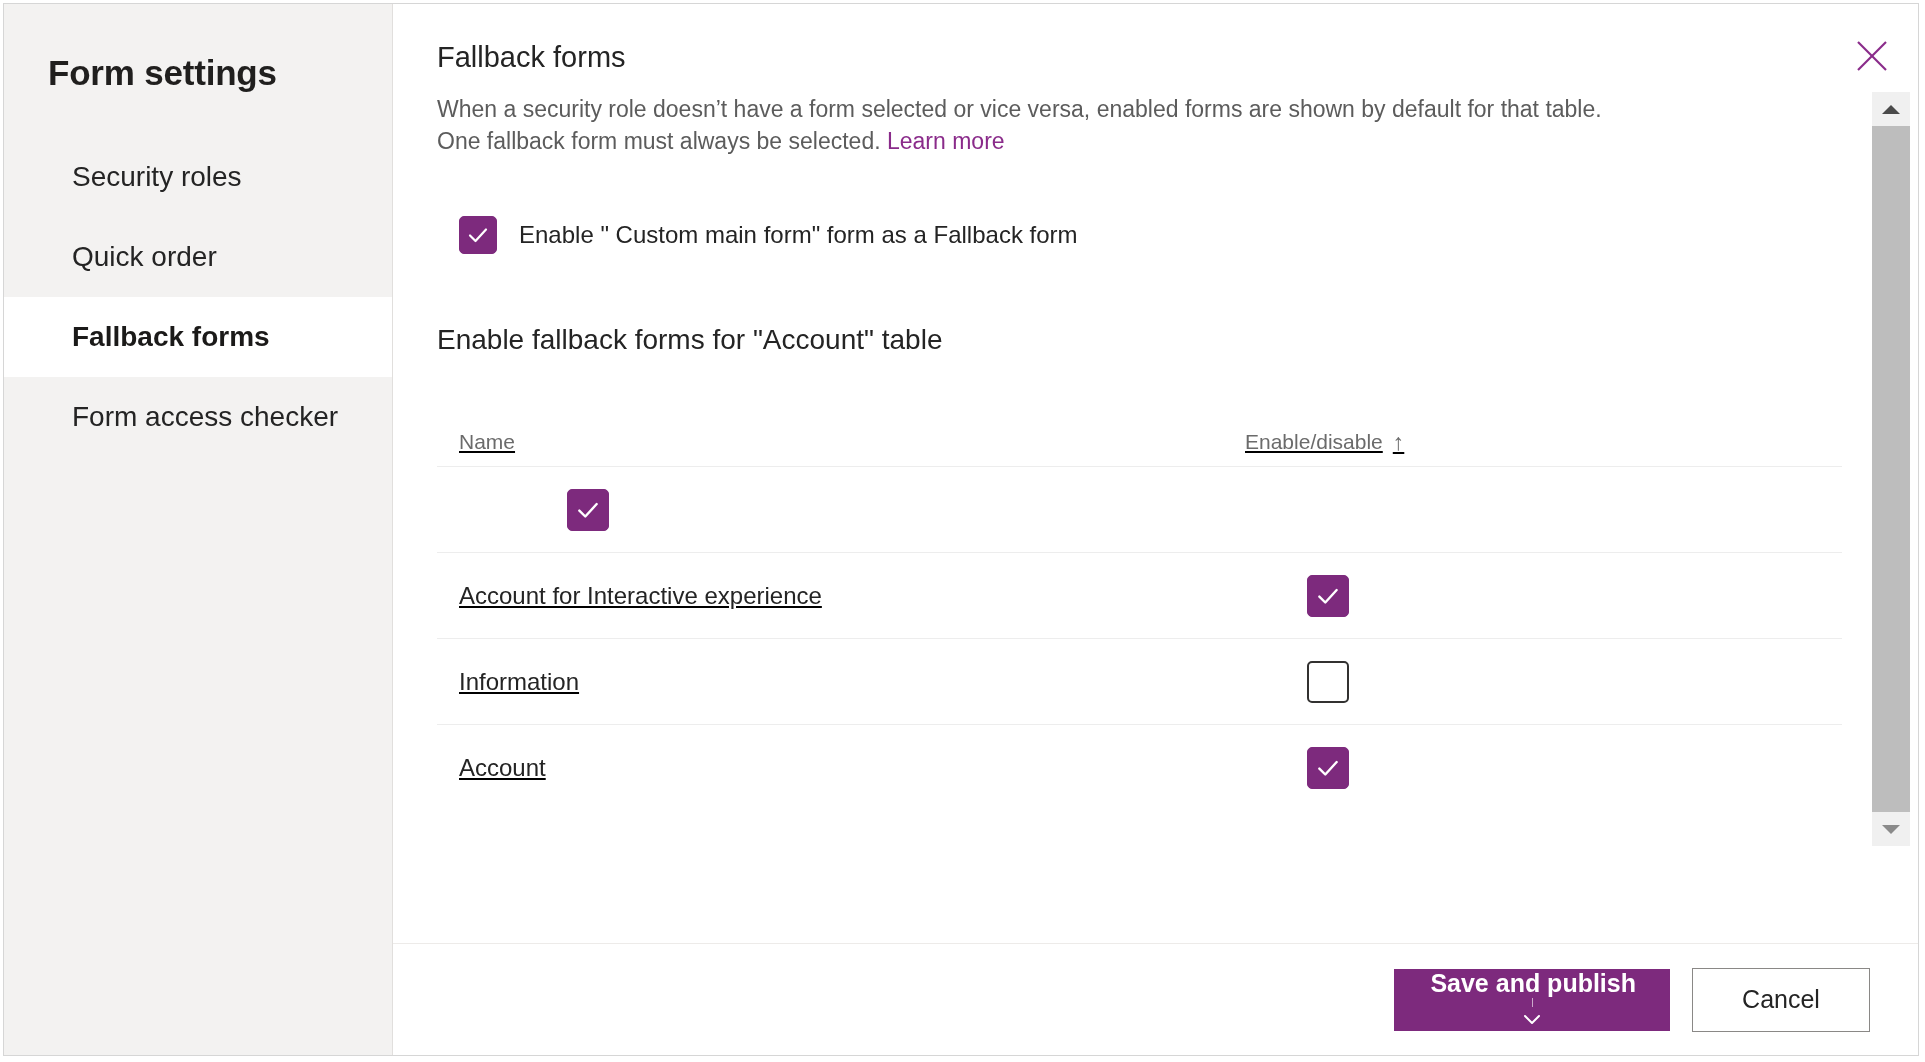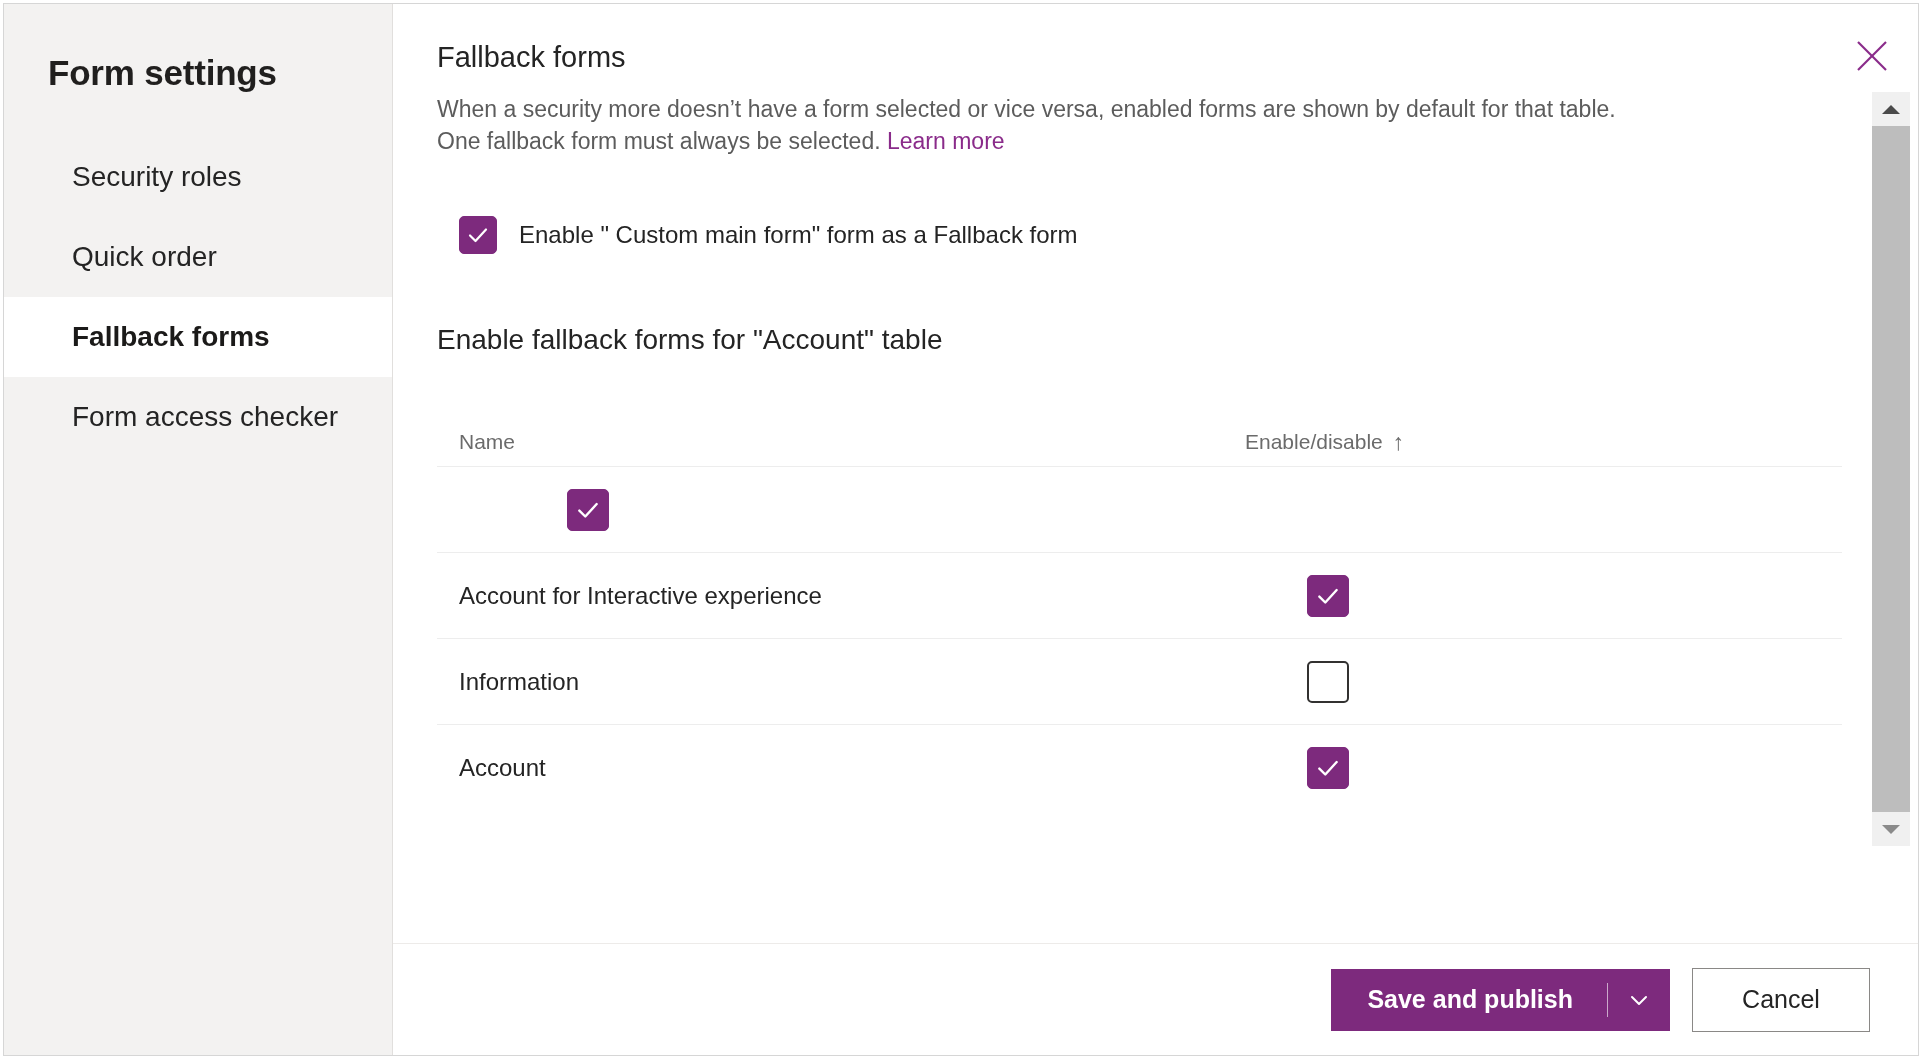--- a/index.html
+++ b/index.html
@@ -171,20 +171,21 @@
     color: #242424;
     font-weight: 400;
     margin: 70px 0 0 0;
     letter-spacing: 0px;
   }
 
   
   .table {
     margin-top: 62px;
     margin-right: 16px;
+    text-decoration: underline;
   }
   .thead {
     display: flex;
     align-items: center;
     height: 48px;
     padding: 0 0 0 22px;
     box-sizing: border-box;
   }
   .th-name {
     flex: 0 0 740px;
@@ -296,20 +297,21 @@
     background: #7d2a7d;
     color: #ffffff;
     border: none;
     display: flex;
     align-items: center;
     font-size: 25px;
     font-weight: 700;
     font-family: "Liberation Sans", sans-serif;
     cursor: pointer;
     padding: 0;
+    flex-direction: column;
   }
   .btn-primary .bp-label {
     padding: 0 34px 0 36px;
   }
   .btn-primary .bp-sep {
     width: 1px;
     height: 34px;
     background: rgba(255,255,255,0.6);
   }
   .btn-primary .bp-caret {
@@ -363,21 +365,21 @@
           <svg width="34" height="34" viewBox="0 0 34 34" aria-hidden="true">
             <line x1="3" y1="3" x2="31" y2="31" stroke="#8a2b8a" stroke-width="2.2"></line>
             <line x1="31" y1="3" x2="3" y2="31" stroke="#8a2b8a" stroke-width="2.2"></line>
           </svg>
         </div>
 
         <div class="content">
           <div class="panel-title">Fallback forms</div>
 
           <div class="panel-desc">
-            <div>When a security more doesn’t have a form selected or vice versa, enabled forms are shown by default for that table.</div>
+            <div>When a security role doesn’t have a form selected or vice versa, enabled forms are shown by default for that table.</div>
             <div>
               <span>One fallback form must always be selected.</span>
               <a class="link">Learn more</a>
             </div>
           </div>
 
           <div class="enable-row">
             <span class="cbox checked">
               <svg width="24" height="24" viewBox="0 0 24 24" aria-hidden="true">
                 <polyline points="4,12.5 9.5,18 20,6.5" fill="none" stroke="#ffffff" stroke-width="2.2" stroke-linecap="round" stroke-linejoin="round"></polyline>

